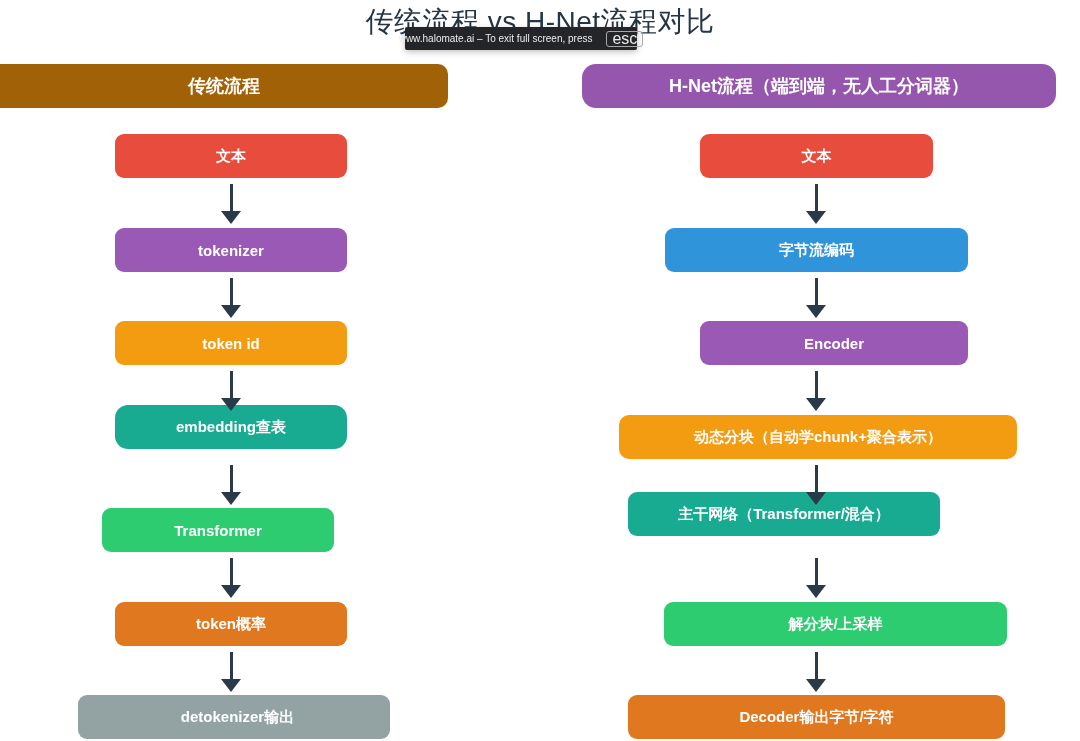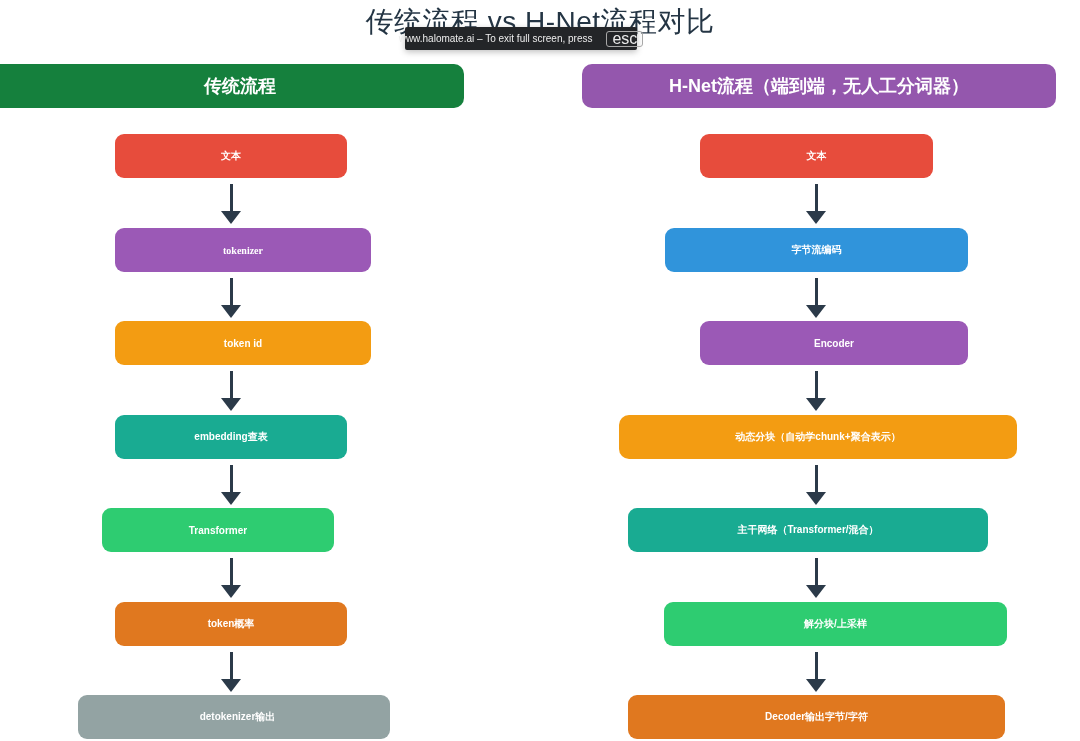--- a/index.html
+++ b/index.html
@@ -25,21 +25,21 @@
   }
   .header-bar{
     position:absolute;height:44px;display:flex;align-items:center;
     justify-content:center;color:#fff;font-weight:bold;font-size:18px;
   }
   .header-left{left:0;top:64px;width:448px;border-radius:0 10px 10px 0;}
   .header-right{left:582px;top:64px;width:474px;border-radius:10px;}
   .box{
     position:absolute;height:44px;border-radius:9px;display:flex;
     align-items:center;justify-content:center;color:#fff;font-weight:bold;
-    font-size:10px;white-space:nowrap;
+    font-size:15px;white-space:nowrap;
   }
   .arrow{
     position:absolute;width:20px;height:40px;display:flex;
     flex-direction:column;align-items:center;
   }
   .arrow-line{width:3px;height:27px;background:currentColor;}
   .arrow-head{
     width:0;height:0;border-left:10px solid transparent;
     border-right:10px solid transparent;border-top:13px solid;
   }
@@ -49,27 +49,27 @@
 
 <div class="stage">
 
   <div class="page-title">传统流程 vs H-Net流程对比</div>
 
   <div class="toast">
     <span class="toast-text">www.halomate.ai – To exit full screen, press</span>
     <span class="toast-key">esc</span>
   </div>
 
-  <div class="header-bar header-left" style="background: #15803d; padding-left: 16px;">传统流程</div>
-  <div class="header-bar header-right" style="background: rgb(148, 87, 173);">H-Net流程（端到端，无人工分词器）</div>
+  <div class="header-bar header-left" style="background: #a16207;">传统流程</div>
+  <div class="header-bar header-right" style="background: rgb(148, 87, 173); border-radius: 14px;">H-Net流程（端到端，无人工分词器）</div>
 
   <div class="box" style="left: 115px; top: 134px; width: 232px; background: rgb(231, 76, 60);">文本</div>
-  <div class="box" style="left: 115px; top: 228px; width: 256px; background: rgb(155, 89, 182); font-family: Liberation Serif, serif;">tokenizer</div>
-  <div class="box" style="left: 115px; top: 321px; width: 256px; background: rgb(243, 156, 18);">token id</div>
-  <div class="box" style="left: 115px; top: 415px; width: 232px; background: rgb(25, 171, 146);">embedding查表</div>
+  <div class="box" style="left: 115px; top: 228px; width: 232px; background: rgb(155, 89, 182);">tokenizer</div>
+  <div class="box" style="left: 115px; top: 321px; width: 232px; background: rgb(243, 156, 18);">token id</div>
+  <div class="box" style="left: 115px; top: 405px; width: 232px; background: rgb(25, 171, 146); border-radius: 13px;">embedding查表</div>
   <div class="box" style="left: 102px; top: 508px; width: 232px; background: rgb(46, 204, 113);">Transformer</div>
   <div class="box" style="left: 115px; top: 602px; width: 232px; background: rgb(224, 120, 31);">token概率</div>
   <div class="box" style="left: 78px; top: 695px; width: 305px; background: rgb(147, 163, 163); padding-left: 7px;">detokenizer输出</div>
 
   <div class="arrow" style="left: 221px; top: 184px; color: rgb(43, 58, 73);">
       <div class="arrow-line"></div>
       <div class="arrow-head"></div>
     </div>
   <div class="arrow" style="left: 221px; top: 278px; color: rgb(43, 58, 73);">
       <div class="arrow-line"></div>
@@ -89,21 +89,21 @@
     </div>
   <div class="arrow" style="left: 221px; top: 652px; color: rgb(43, 58, 73);">
       <div class="arrow-line"></div>
       <div class="arrow-head"></div>
     </div>
 
   <div class="box" style="left: 700px; top: 134px; width: 233px; background: rgb(231, 76, 60);">文本</div>
   <div class="box" style="left: 665px; top: 228px; width: 303px; background: rgb(48, 148, 219);">字节流编码</div>
   <div class="box" style="left: 700px; top: 321px; width: 268px; background: rgb(155, 89, 182);">Encoder</div>
   <div class="box" style="left: 619px; top: 415px; width: 398px; background: rgb(243, 156, 18); border-radius: 10px;">动态分块（自动学chunk+聚合表示）</div>
-  <div class="box" style="left: 628px; top: 508px; width: 360px; background: rgb(25, 171, 146);">主干网络（Transformer/混合）</div>
+  <div class="box" style="left: 628px; top: 492px; width: 312px; background: rgb(25, 171, 146);">主干网络（Transformer/混合）</div>
   <div class="box" style="left: 664px; top: 602px; width: 343px; background: rgb(46, 204, 113);">解分块/上采样</div>
   <div class="box" style="left: 628px; top: 695px; width: 377px; background: rgb(224, 120, 31);">Decoder输出字节/字符</div>
 
   <div class="arrow" style="left: 806px; top: 184px; color: rgb(43, 58, 73);">
       <div class="arrow-line"></div>
       <div class="arrow-head"></div>
     </div>
   <div class="arrow" style="left: 806px; top: 278px; color: rgb(43, 58, 73);">
       <div class="arrow-line"></div>
       <div class="arrow-head"></div>

